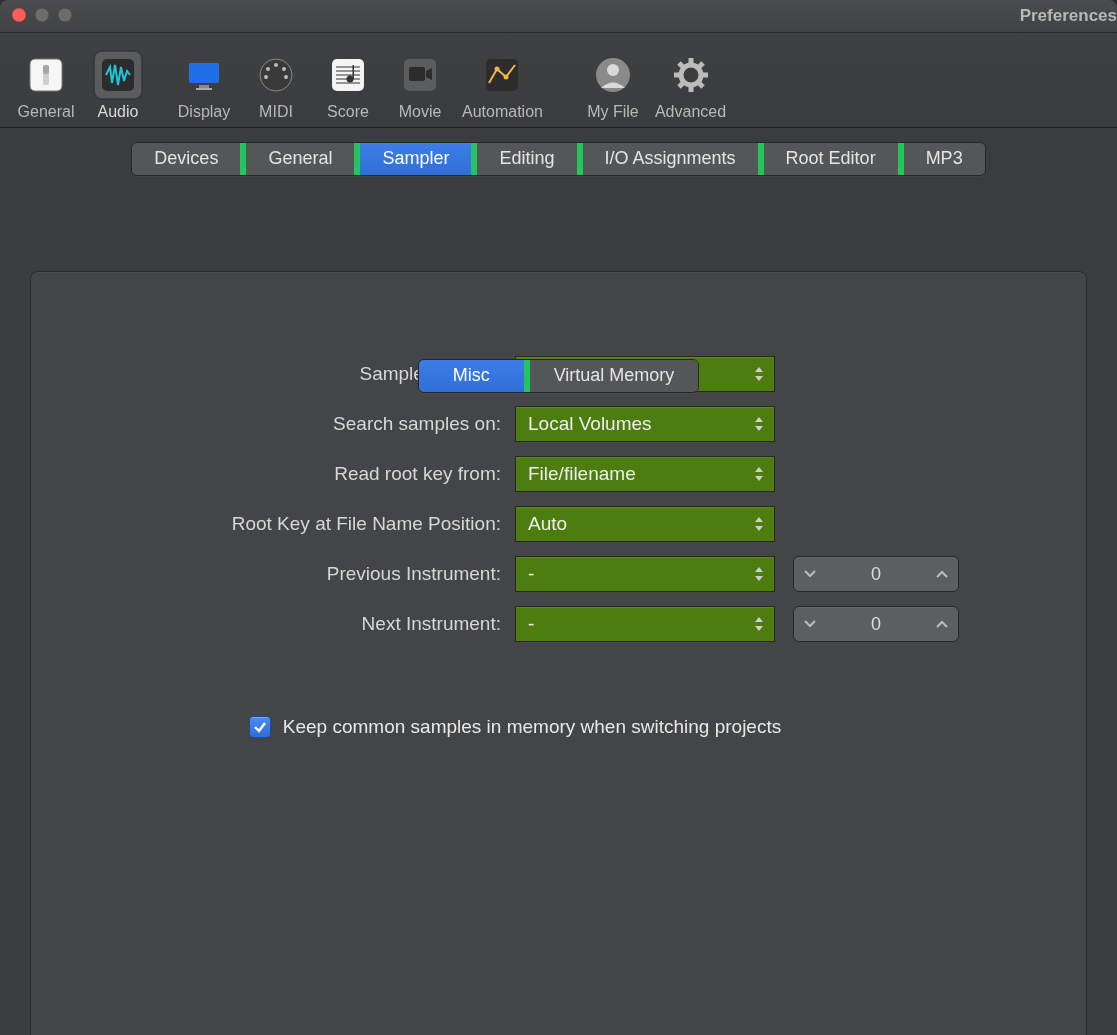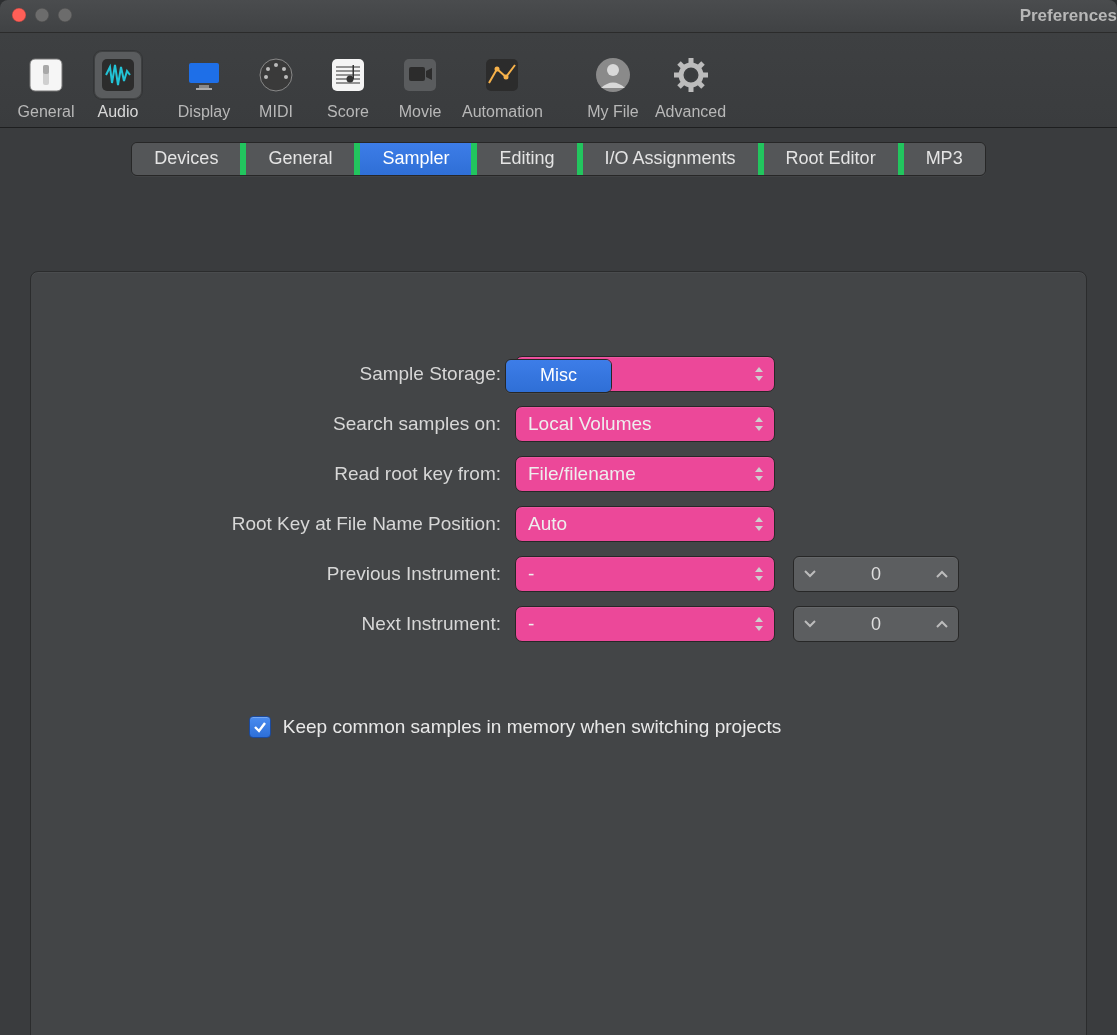--- a/index.html
+++ b/index.html
@@ -149,23 +149,23 @@
     align-items:center;
     padding:0 40px;
   }
   .form .label{
     text-align:right;
     color:#d7d7d7;
     font-size:19px;
   }
   .popup{
     height:34px;
-    background:#ec4899;
+    background:#4d7c0f;
     border:1px solid #272727;
-    border-radius:7px;
+    border-radius:0;
     display:flex;align-items:center;
     padding:0 28px 0 12px;
     position:relative;
     color:#eee;font-size:19px;
     box-shadow:inset 0 1px 0 rgba(255,255,255,.08);
   }
   .popup .arrows{
     position:absolute;right:6px;top:0;bottom:0;
     width:18px;display:flex;flex-direction:column;justify-content:center;align-items:center;gap:1px;
     color:#cfcfcf;
@@ -357,20 +357,21 @@
         <div class="seg-item">I/O Assignments</div>
         <div class="seg-item">Root Editor</div>
         <div class="seg-item">MP3</div>
       </div>
     </div>
 
     <div class="content-outer">
       <div class="tabs2-wrap">
         <div class="seg">
           <div class="seg-item selected" style="padding:5px 34px 6px">Misc</div>
+          <div class="seg-item" style="padding:5px 24px 6px">Virtual Memory</div>
         </div>
       </div>
 
       <div class="panel">
 
         <div class="form">
 
           <div class="label">Sample Storage:</div>
           <div class="popup">
             <span>Original</span>

